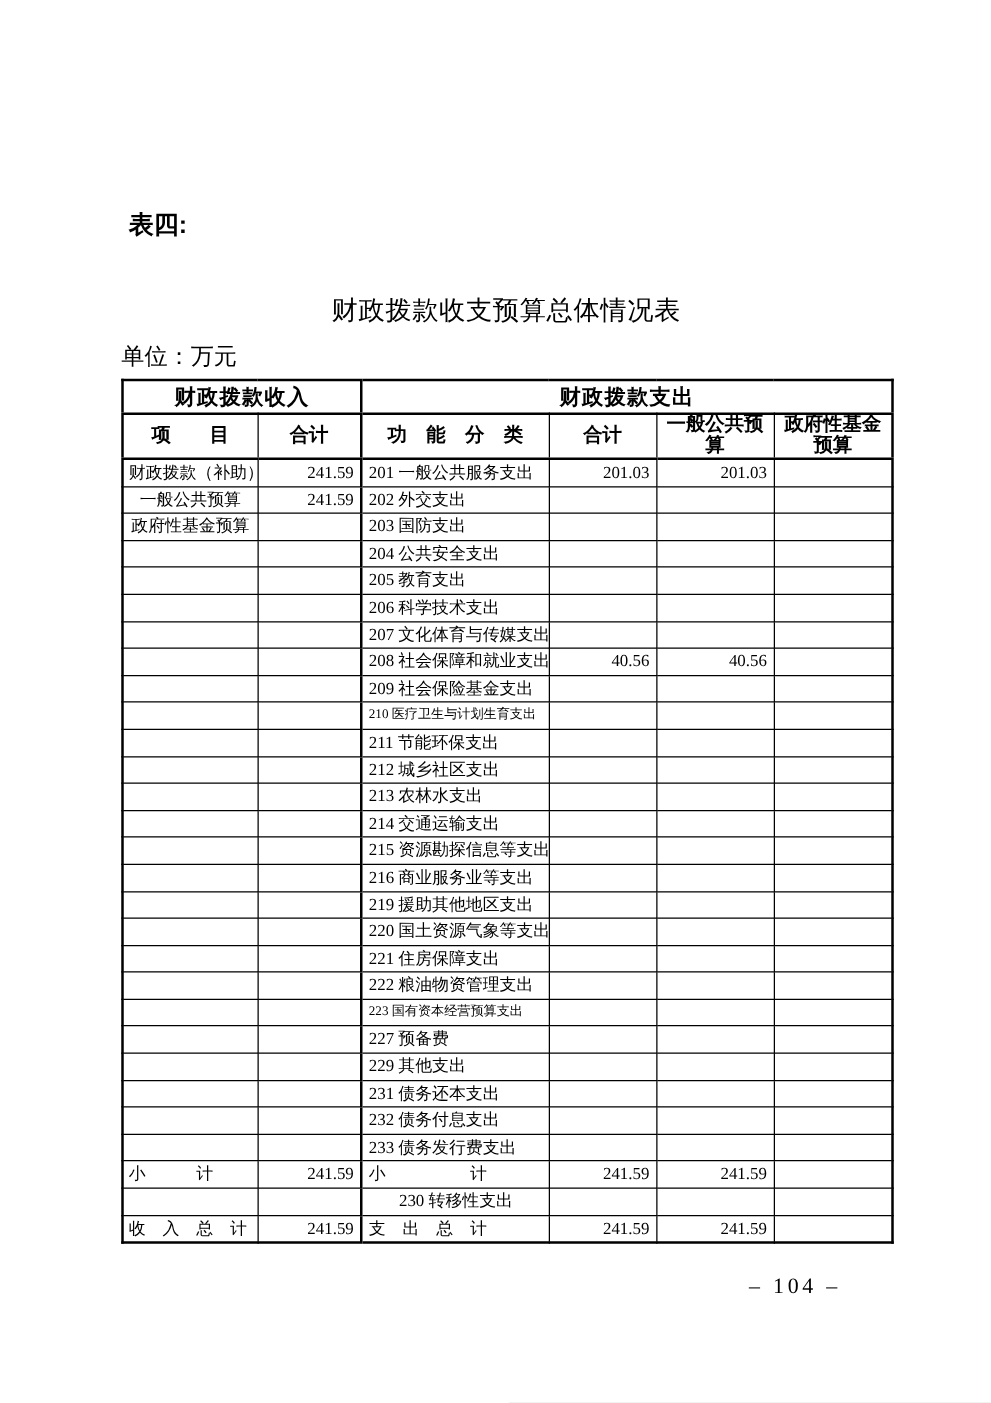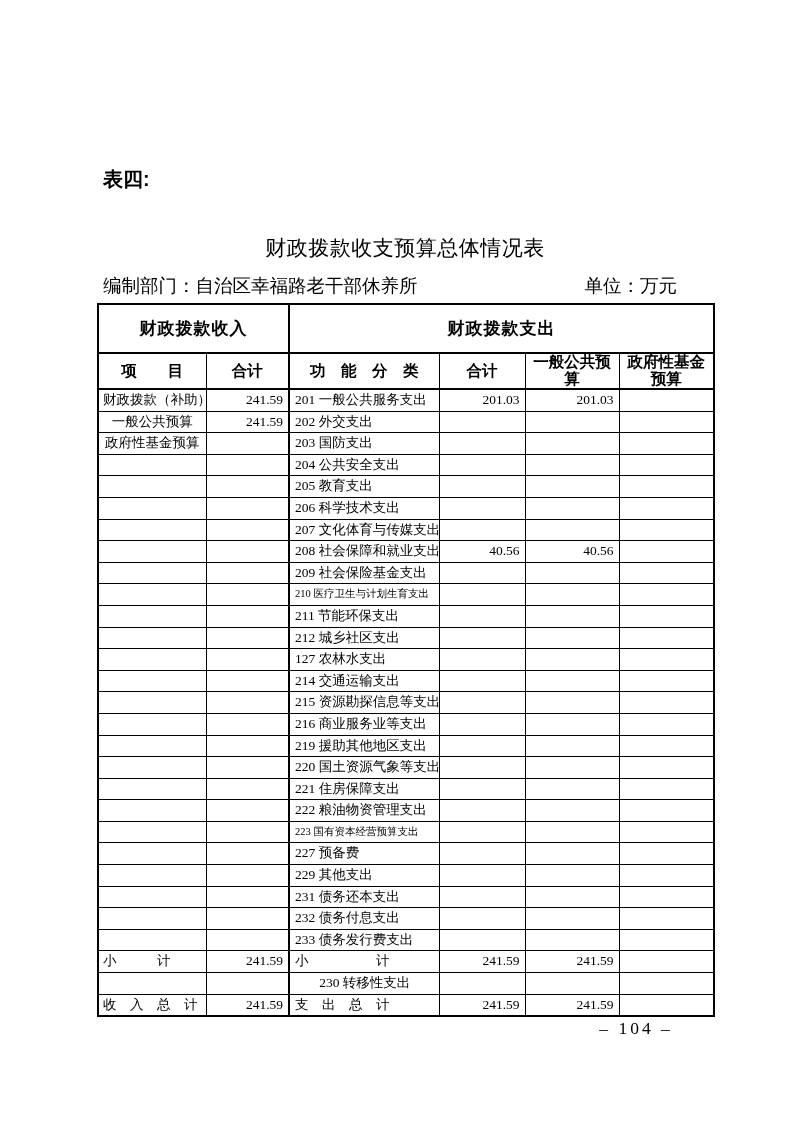--- a/index.html
+++ b/index.html
@@ -37,21 +37,21 @@
   }
   .budget-table th,.budget-table td{
     border:1px solid #000;
     overflow:hidden;
     vertical-align:middle;
     padding:0 4px;
   }
   tr.group-row th{
     height:22px;font-size:17px;font-weight:bold;
     border-bottom:2px solid #000;
-    letter-spacing:1px;padding:12px;
+    letter-spacing:1px;padding:1px;
   }
   tr.cols-row th{
     height:34px;font-size:15.5px;font-weight:bold;
     border-bottom:2px solid #000;
     white-space:pre-line;line-height:1.08;
     text-align:center;padding:0 2px;
   }
   .budget-table tbody td{
     height:20.6px;font-size:13.5px;line-height:20.6px;
     white-space:nowrap;
@@ -71,21 +71,20 @@
 </head>
 <body>
 
 <div class="page">
 
   <div class="sheet-label">表四:</div>
 
   <div class="doc-title">财政拨款收支预算总体情况表</div>
 
   <div class="meta-line">
-    <span class="dept">编制部门：自治区幸福路老干部休养所</span>
     <span class="unit">单位：万元</span>
   </div>
 
   <table class="budget-table">
     <colgroup>
       <col style="width:108px">
         <col style="width:83px">
         <col style="width:150px">
       <col style="width:86px">
         <col style="width:94px">
@@ -200,21 +199,21 @@
           <td class="c-item"></td>
           <td class="c-num"></td>
           <td class="c-exp div-l">212 城乡社区支出</td>
           <td class="c-num"></td>
           <td class="c-num"></td>
           <td class="c-num"></td>
         </tr>
         <tr>
           <td class="c-item"></td>
           <td class="c-num"></td>
-          <td class="c-exp div-l">127 农林水支出</td>
+          <td class="c-exp div-l">213 农林水支出</td>
           <td class="c-num"></td>
           <td class="c-num"></td>
           <td class="c-num"></td>
         </tr>
         <tr>
           <td class="c-item"></td>
           <td class="c-num"></td>
           <td class="c-exp div-l">214 交通运输支出</td>
           <td class="c-num"></td>
           <td class="c-num"></td>

